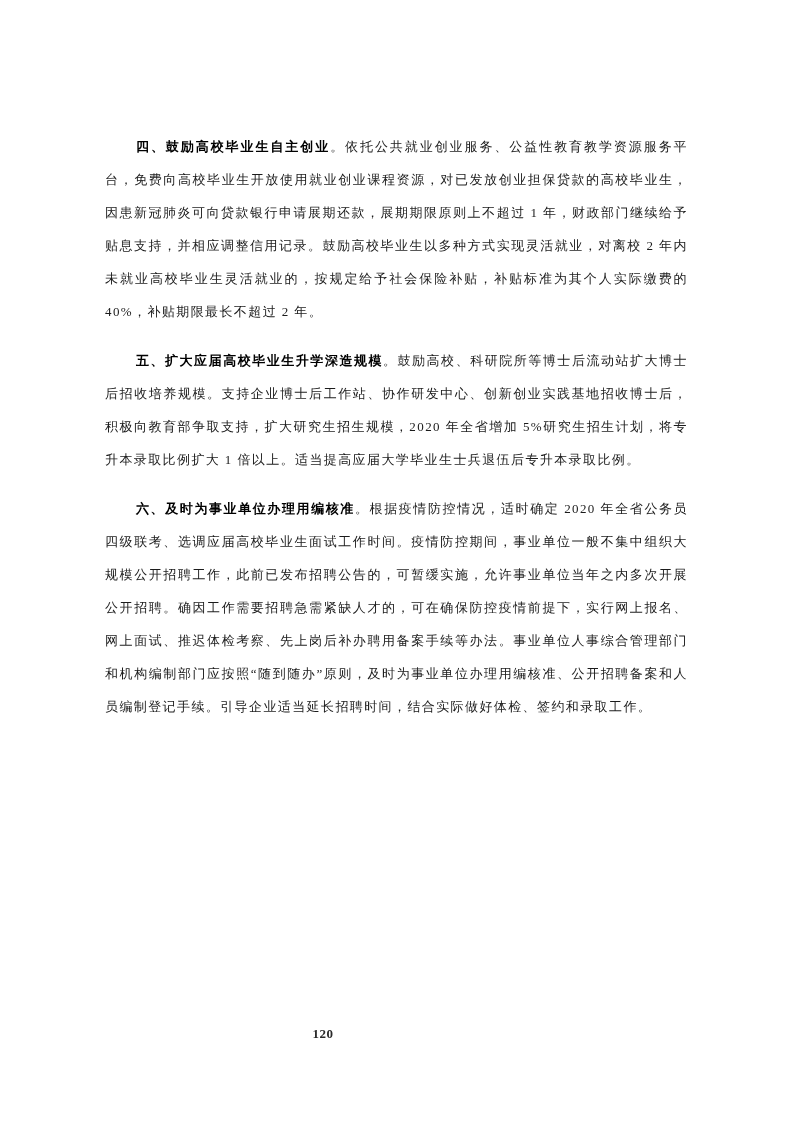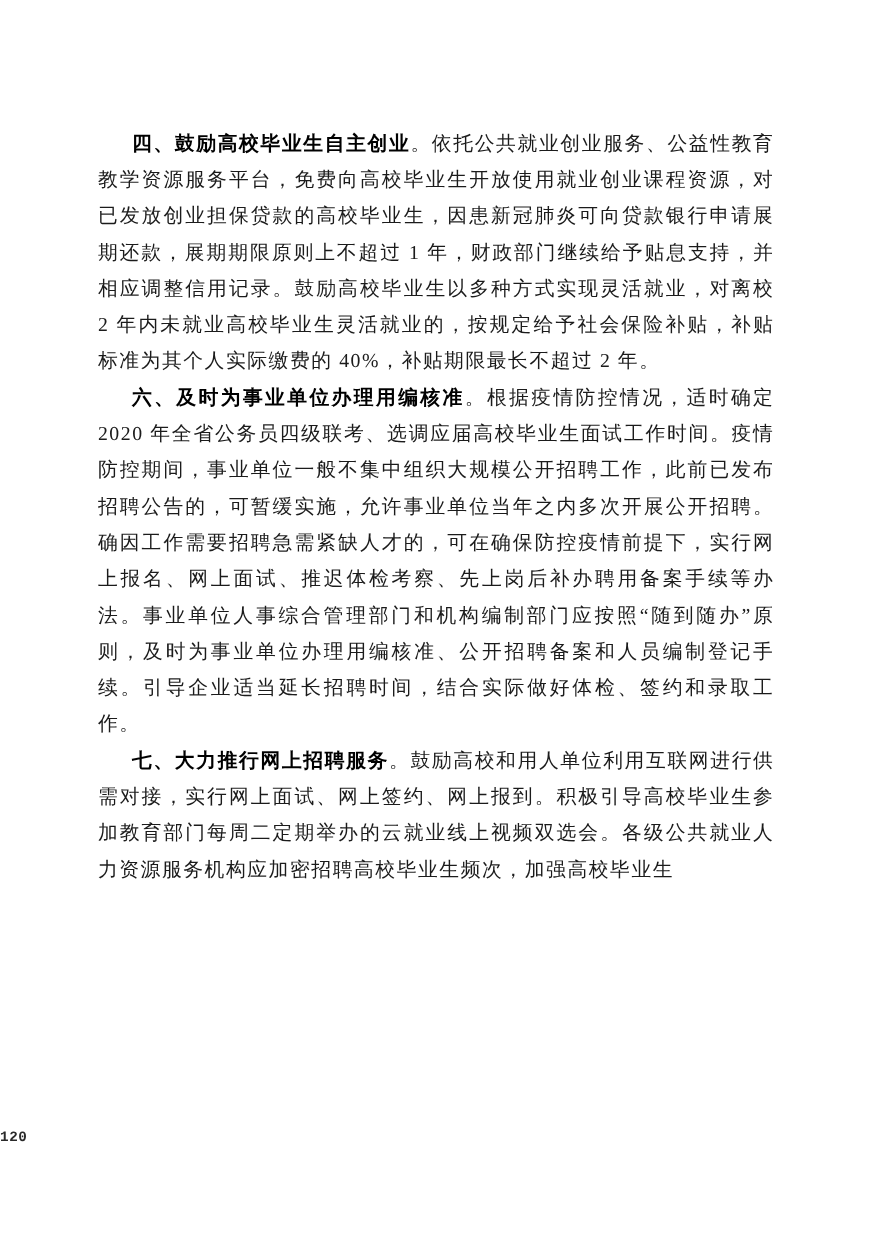--- a/index.html
+++ b/index.html
@@ -14,54 +14,54 @@
     background: #ffffff;
     overflow: hidden;
   }
   .text-block {
     position: absolute;
     left: 89px;
     top: 114px;
     width: 615px;
   }
   .para {
-    margin: 0;
+    margin: 16px;
     padding: 0;
     text-indent: 31px;
     font-family: "Liberation Serif", "DejaVu Serif", serif;
-    font-size: 18px;
+    font-size: 13px;
     line-height: 33px;
     letter-spacing: 1.4px;
     text-align: justify;
     color: #1b1b1b;
   }
   .para-heading {
     font-family: "Liberation Sans", "DejaVu Sans", sans-serif;
     font-weight: 700;
     color: #000000;
   }
   .para-body {
     font-weight: 400;
   }
   .page-number {
     position: absolute;
     left: 0;
     top: 1026px;
     width: 646px;
-    text-align: left;
-    font-family: Liberation Mono, monospace;
+    text-align: center;
+    font-family: Liberation Serif, serif;
     font-weight: 600;
     font-size: 13px;
     letter-spacing: 0.5px;
     color: #2a2a2a;
   }
 </style>
 </head>
 <body>
 
 <div class="page">
   <div class="text-block">
     <p class="para"><span class="para-heading">四、鼓励高校毕业生自主创业</span><span class="para-body">。依托公共就业创业服务、公益性教育教学资源服务平台，免费向高校毕业生开放使用就业创业课程资源，对已发放创业担保贷款的高校毕业生，因患新冠肺炎可向贷款银行申请展期还款，展期期限原则上不超过 1 年，财政部门继续给予贴息支持，并相应调整信用记录。鼓励高校毕业生以多种方式实现灵活就业，对离校 2 年内未就业高校毕业生灵活就业的，按规定给予社会保险补贴，补贴标准为其个人实际缴费的 40%，补贴期限最长不超过 2 年。</span></p>
+    <p class="para"><span class="para-heading">五、扩大应届高校毕业生升学深造规模</span><span class="para-body">。鼓励高校、科研院所等博士后流动站扩大博士后招收培养规模。支持企业博士后工作站、协作研发中心、创新创业实践基地招收博士后，积极向教育部争取支持，扩大研究生招生规模，2020 年全省增加 5%研究生招生计划，将专升本录取比例扩大 1 倍以上。适当提高应届大学毕业生士兵退伍后专升本录取比例。</span></p>
     <p class="para"><span class="para-heading">六、及时为事业单位办理用编核准</span><span class="para-body">。根据疫情防控情况，适时确定 2020 年全省公务员四级联考、选调应届高校毕业生面试工作时间。疫情防控期间，事业单位一般不集中组织大规模公开招聘工作，此前已发布招聘公告的，可暂缓实施，允许事业单位当年之内多次开展公开招聘。确因工作需要招聘急需紧缺人才的，可在确保防控疫情前提下，实行网上报名、网上面试、推迟体检考察、先上岗后补办聘用备案手续等办法。事业单位人事综合管理部门和机构编制部门应按照“随到随办”原则，及时为事业单位办理用编核准、公开招聘备案和人员编制登记手续。引导企业适当延长招聘时间，结合实际做好体检、签约和录取工作。</span></p>
-    <p class="para"><span class="para-heading">七、大力推行网上招聘服务</span><span class="para-body">。鼓励高校和用人单位利用互联网进行供需对接，实行网上面试、网上签约、网上报到。积极引导高校毕业生参加教育部门每周二定期举办的云就业线上视频双选会。各级公共就业人力资源服务机构应加密招聘高校毕业生频次，加强高校毕业生</span></p>
   </div>
   <div class="page-number">120</div>
 </div>
 
 </body></html>

